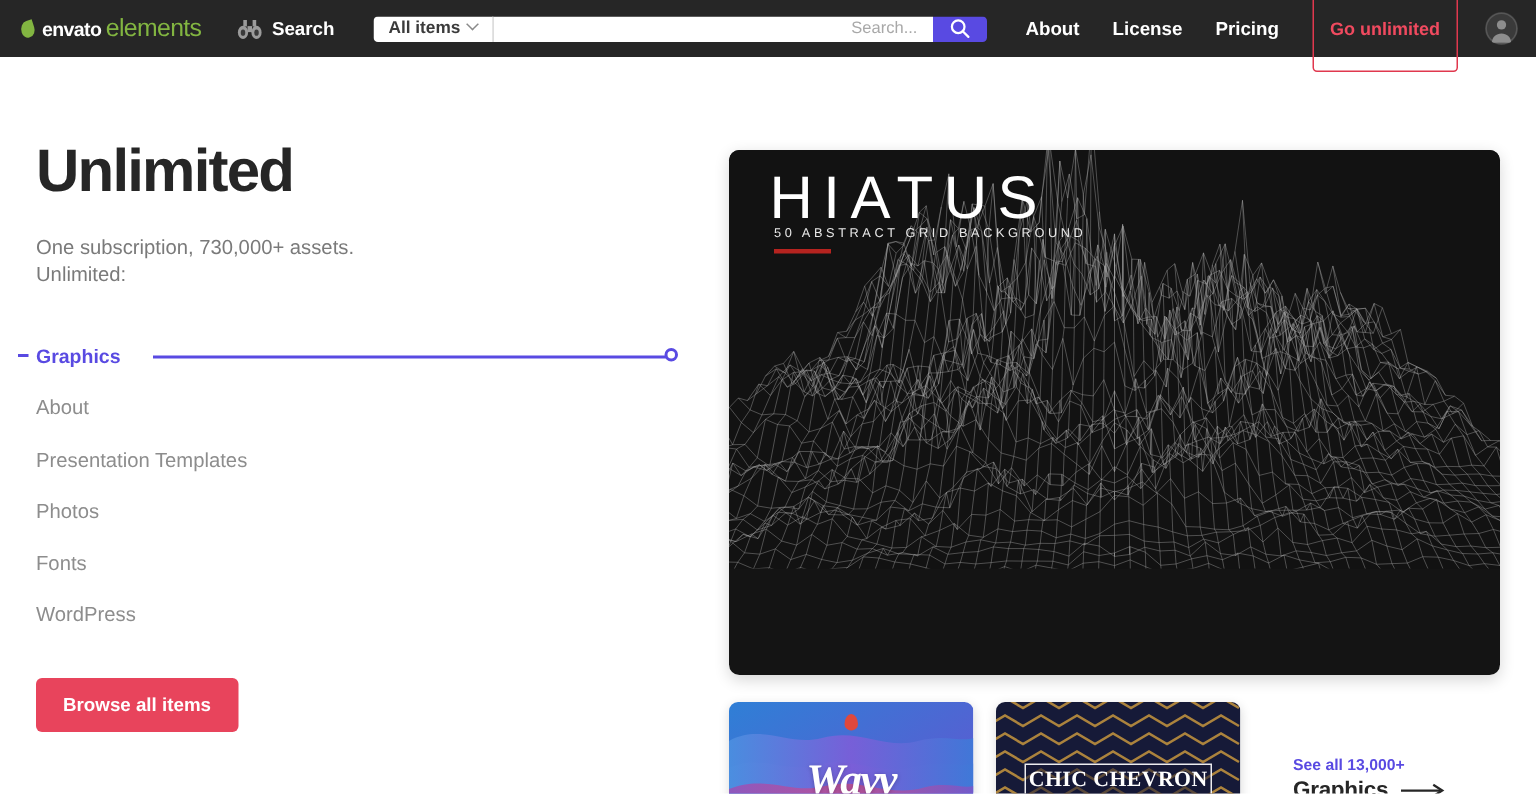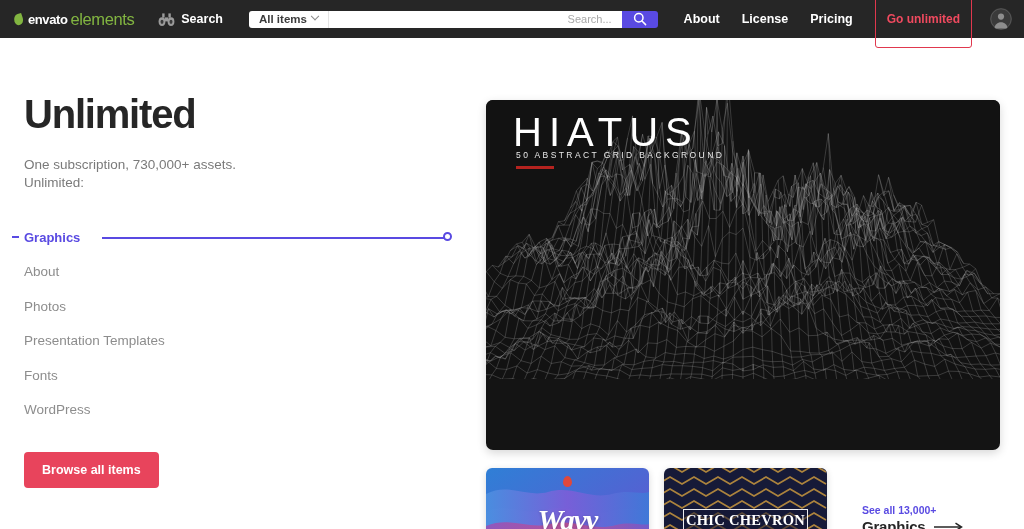--- a/index.html
+++ b/index.html
@@ -284,24 +284,24 @@
       <div class="cat active">
         <span class="cat-dash"></span>
         <span class="cat-label">Graphics</span>
         <span class="cat-line"></span>
         <span class="cat-knob"></span>
       </div>
       <div class="cat">
         <span class="cat-label">About</span>
       </div>
       <div class="cat">
+        <span class="cat-label">Presentation Templates</span>
+      </div>
+      <div class="cat">
         <span class="cat-label">Photos</span>
-      </div>
-      <div class="cat">
-        <span class="cat-label">Presentation Templates</span>
       </div>
       <div class="cat">
         <span class="cat-label">Fonts</span>
       </div>
       <div class="cat">
         <span class="cat-label">WordPress</span>
       </div>
     </div>
 
     <button class="browse-all">Browse all items</button>

